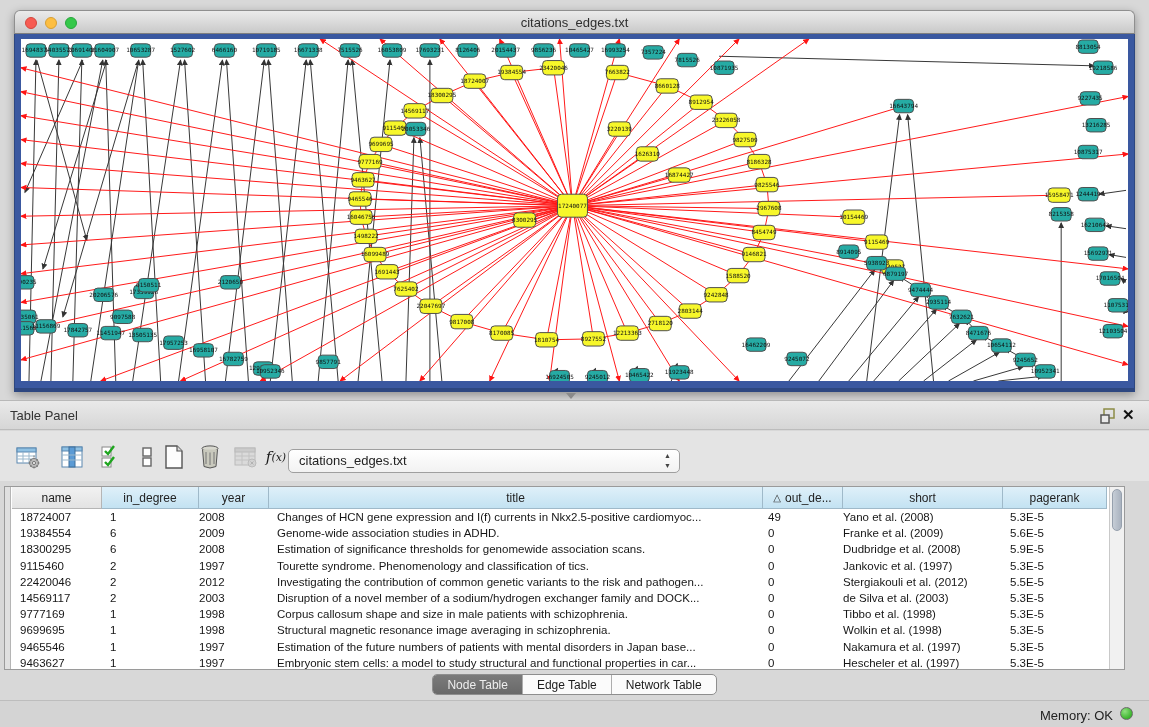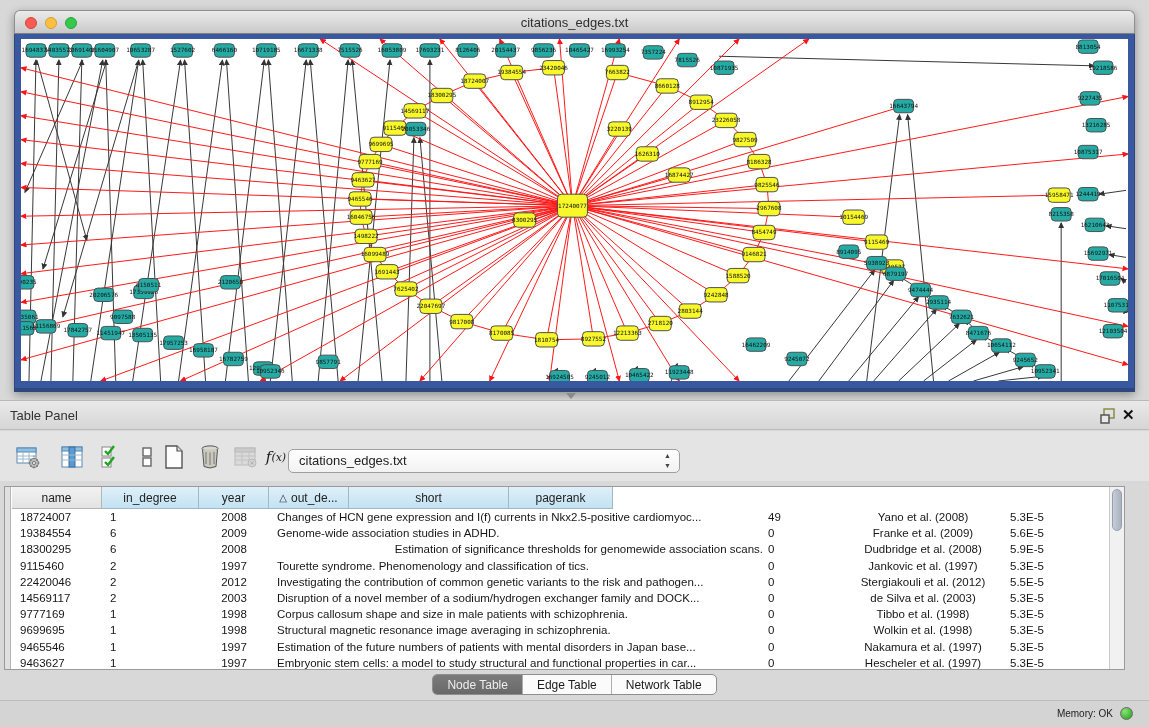--- a/index.html
+++ b/index.html
@@ -46,37 +46,37 @@
   #gutter { left:0; top:0; width:6px; height:100%; background:#e0e0e0; border-right:1px solid #b5b5b5; }
   #thead { left:7px; top:0; height:22px; display:flex; }
   .th { height:22px; border-right:1px solid #9fb9c9; border-bottom:1px solid #9fb9c9;
     background:linear-gradient(#dff0f9,#c3e2f2); font-size:12px; color:#222;
     display:flex; align-items:center; justify-content:center; overflow:hidden; white-space:nowrap; }
   .th.plain { background:linear-gradient(#f2f2f2,#e3e3e3); border-right:1px solid #b5b5b5; border-bottom:1px solid #b5b5b5; }
   .sort-glyph { font-size:10px; margin-right:4px; color:#333; }
   #tbody { left:7px; top:22px; }
   .tr { display:flex; height:16.2px; }
   .td { font-size:11.5px; color:#161616; white-space:nowrap; overflow:hidden; height:16.2px; line-height:16.2px; }
-  .al { text-align:left; } .ac { text-align:center; }
+  .al { text-align:left; } .ac { }
 
   #vscroll { right:0; top:0; width:15px; height:100%; background:#f1f1f1; border-left:1px solid #c9c9c9; }
   #vthumb { position:absolute; left:2px; top:2px; width:10px; height:42px; border-radius:5px;
     background:linear-gradient(90deg,#c6cdd6,#a9b2bf); border:1px solid #96a0ad; }
 
   
   #tabbar { left:0; top:674px; width:1149px; height:22px; }
   #tabset { margin:0 auto; width:max-content; display:flex; border:1px solid #8e8e8e; border-radius:5px;
     overflow:hidden; background:#fbfbfb; height:21px; }
   .tab { font-size:12px; padding:0 14px; line-height:20px; color:#1c1c1c; border-right:1px solid #adadad; }
   .tab:last-child { border-right:none; }
   .tab.active { background:linear-gradient(#7b7b7b,#696969); color:#eeeeee; }
 
   
   #statusbar { left:0; top:700px; width:1149px; height:27px; background:#d4d4d4; border-top:1px solid #bdbdbd; }
-  #memory-label { right:36px; top:7px; font-size:10px; color:#222; }
+  #memory-label { right:36px; top:7px; font-size:13px; color:#222; }
   #memory-dot { right:16px; top:6px; width:13px; height:13px; border-radius:50%;
     background:radial-gradient(circle at 35% 30%, #8fe07f, #3cb42e 70%); border:1px solid #6a6a6a; }
 </style>
 </head>
 <body>
 
 <div class="abs" id="net-window">
   <div class="abs" id="titlebar">
     <div class="tl" id="tl-close"></div>
     <div class="tl" id="tl-min"></div>
@@ -798,20 +798,23 @@
   <div class="abs" id="thead">
       <div class="th plain" style="width: 90px;">
         <span>name</span>
       </div>
       <div class="th" style="width: 97px;">
         <span>in_degree</span>
       </div>
       <div class="th" style="width: 70px;">
         <span>year</span>
       </div>
+      <div class="th" style="width: 494px;">
+        <span>title</span>
+      </div>
       <div class="th" style="width: 80px;">
         <span class="sort-glyph">△</span>
         <span>out_de...</span>
       </div>
       <div class="th" style="width: 160px; text-align: right;">
         <span>short</span>
       </div>
       <div class="th" style="width: 104px;">
         <span>pagerank</span>
       </div>
@@ -832,21 +835,21 @@
         <div class="td ac" style="width: 70px; padding-left: 0px;">2009</div>
         <div class="td al" style="width: 494px; padding-left: 8px;">Genome-wide association studies in ADHD.</div>
         <div class="td al" style="width: 80px; padding-left: 5px;">0</div>
         <div class="td ac" style="width: 160px; padding-left: 0px;">Franke et al. (2009)</div>
         <div class="td al" style="width: 104px; padding-left: 7px;">5.6E-5</div>
       </div>
       <div class="tr">
         <div class="td al" style="width: 90px; padding-left: 8px;">18300295</div>
         <div class="td al" style="width: 97px; padding-left: 8px;">6</div>
         <div class="td ac" style="width: 70px; padding-left: 0px;">2008</div>
-        <div class="td al" style="width: 494px; padding-left: 8px; text-align: right;">Estimation of significance thresholds for genomewide association scans.</div>
+        <div class="td al" style="width: 494px; padding-left: 8px;">Estimation of significance thresholds for genomewide association scans.</div>
         <div class="td al" style="width: 80px; padding-left: 5px;">0</div>
         <div class="td ac" style="width: 160px; padding-left: 0px;">Dudbridge et al. (2008)</div>
         <div class="td al" style="width: 104px; padding-left: 7px;">5.9E-5</div>
       </div>
       <div class="tr">
         <div class="td al" style="width: 90px; padding-left: 8px;">9115460</div>
         <div class="td al" style="width: 97px; padding-left: 8px;">2</div>
         <div class="td ac" style="width: 70px; padding-left: 0px;">1997</div>
         <div class="td al" style="width: 494px; padding-left: 8px;">Tourette syndrome. Phenomenology and classification of tics.</div>
         <div class="td al" style="width: 80px; padding-left: 5px;">0</div>

